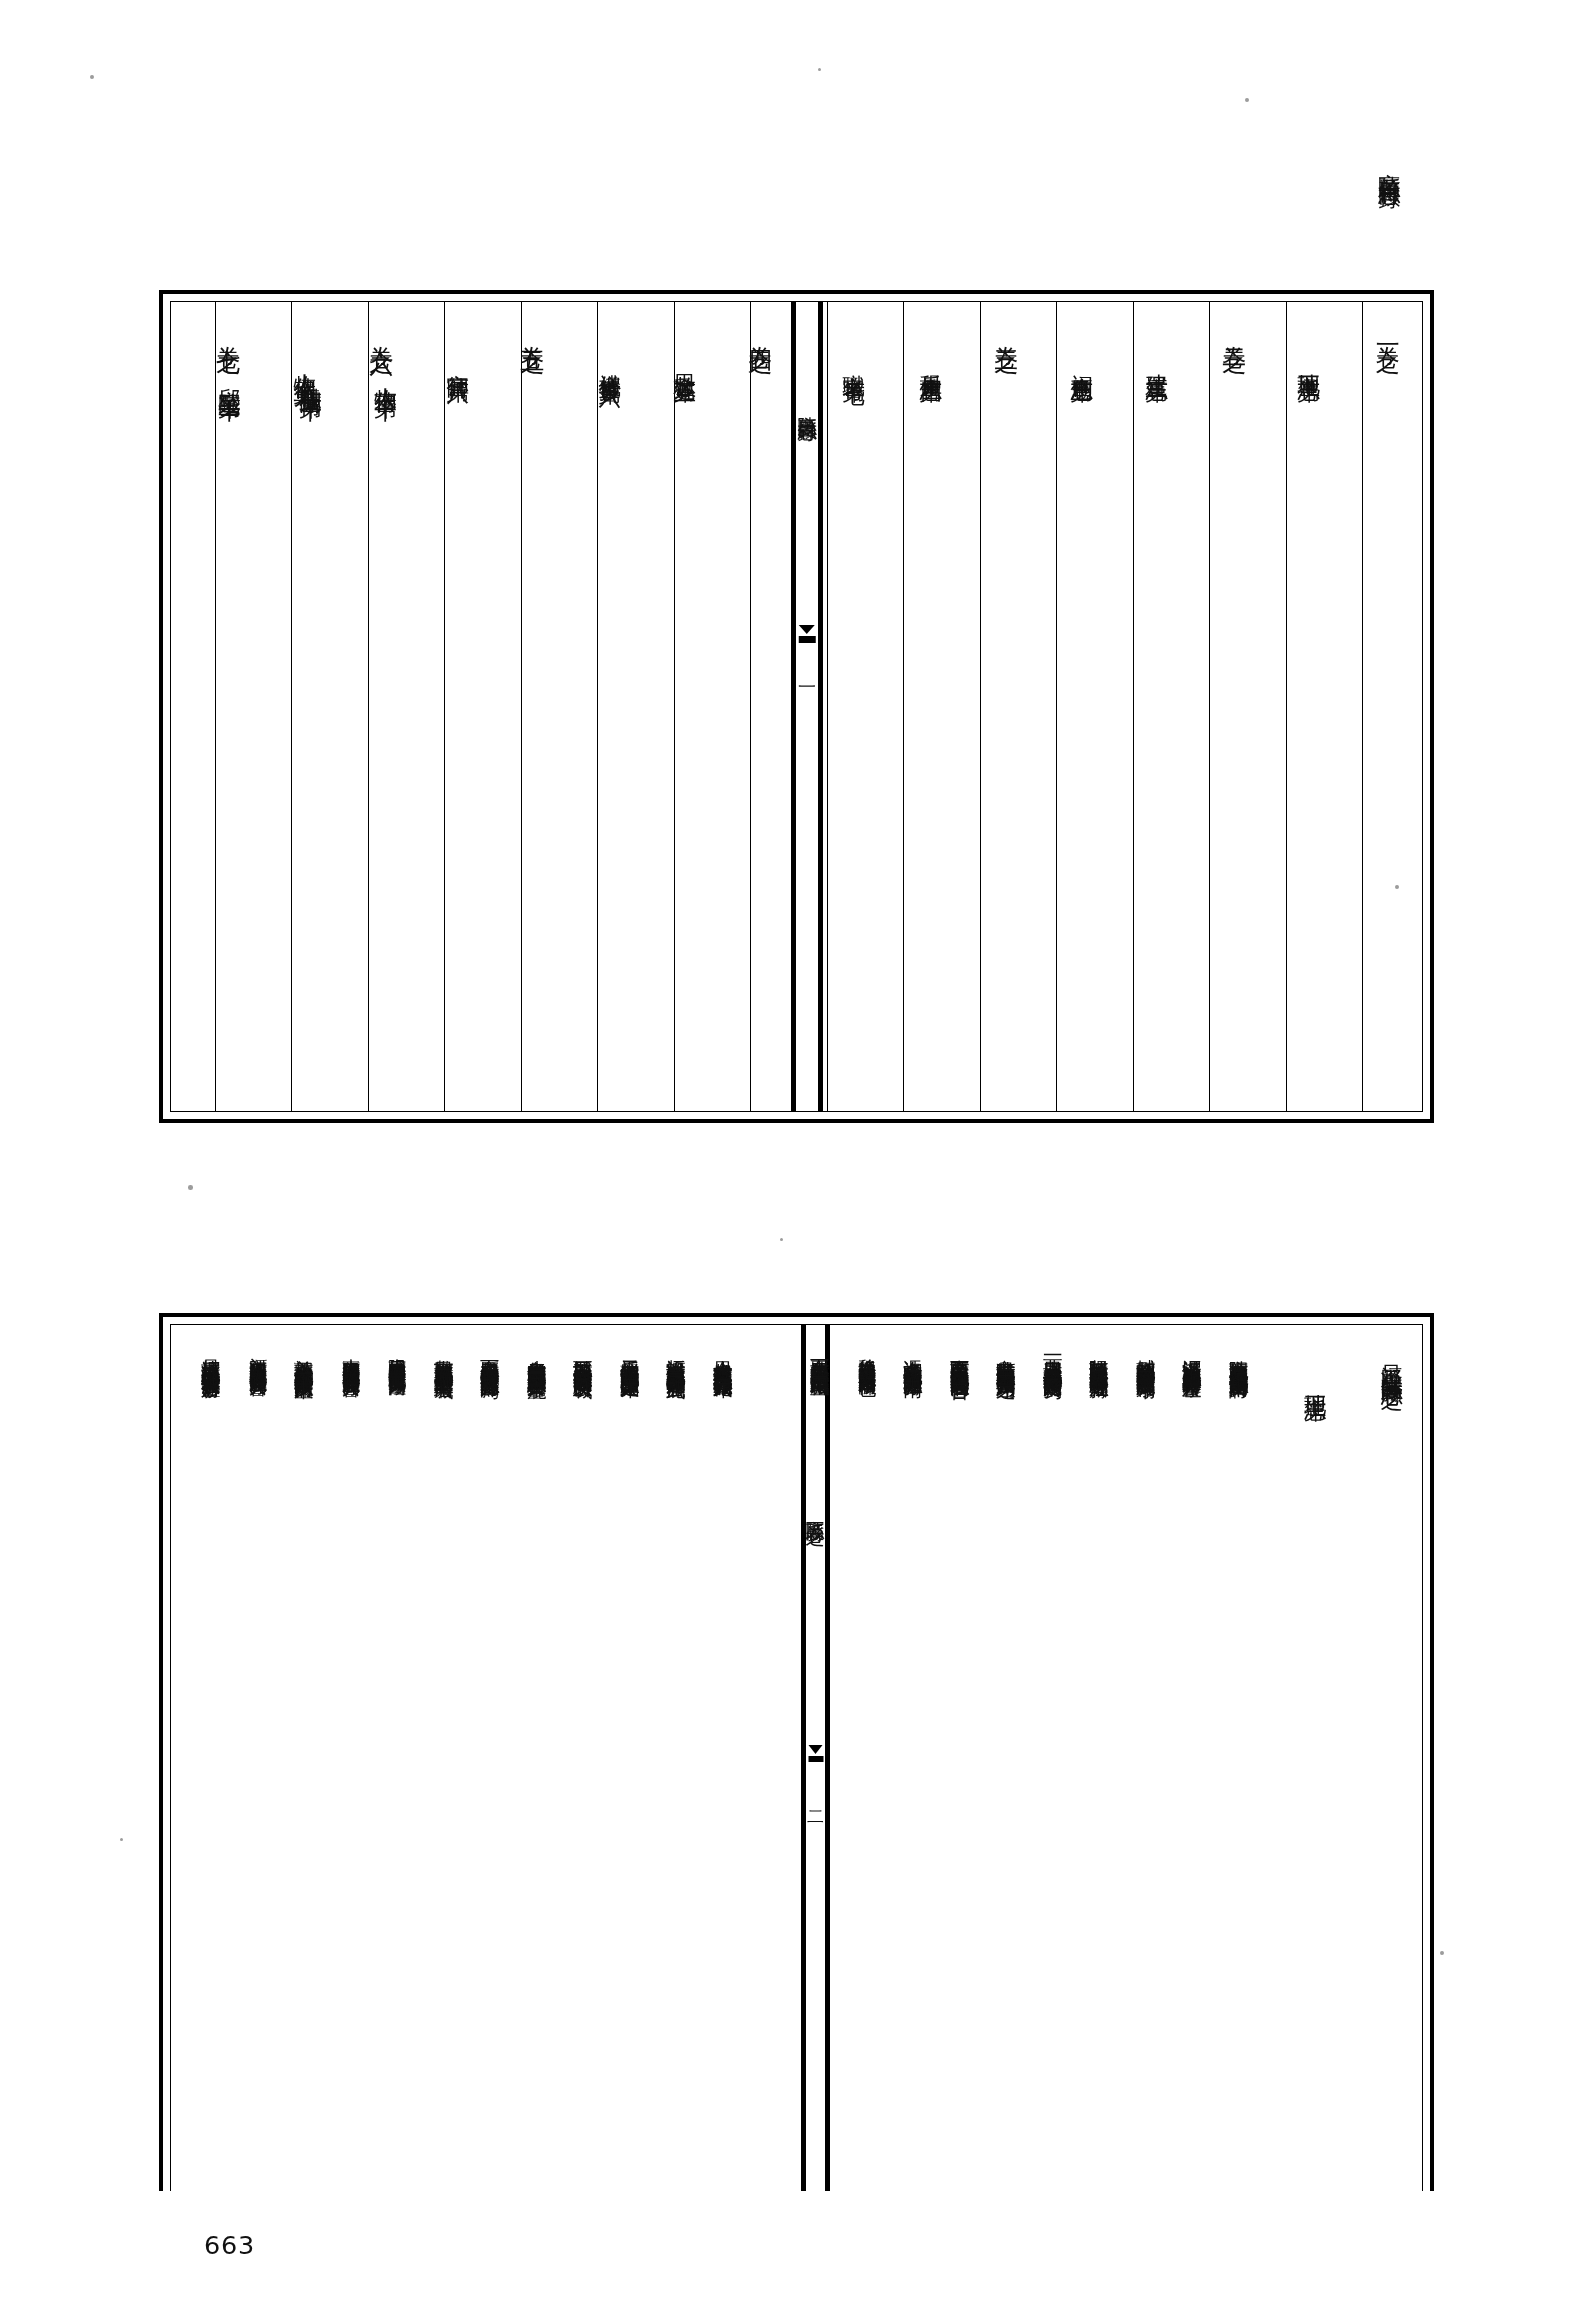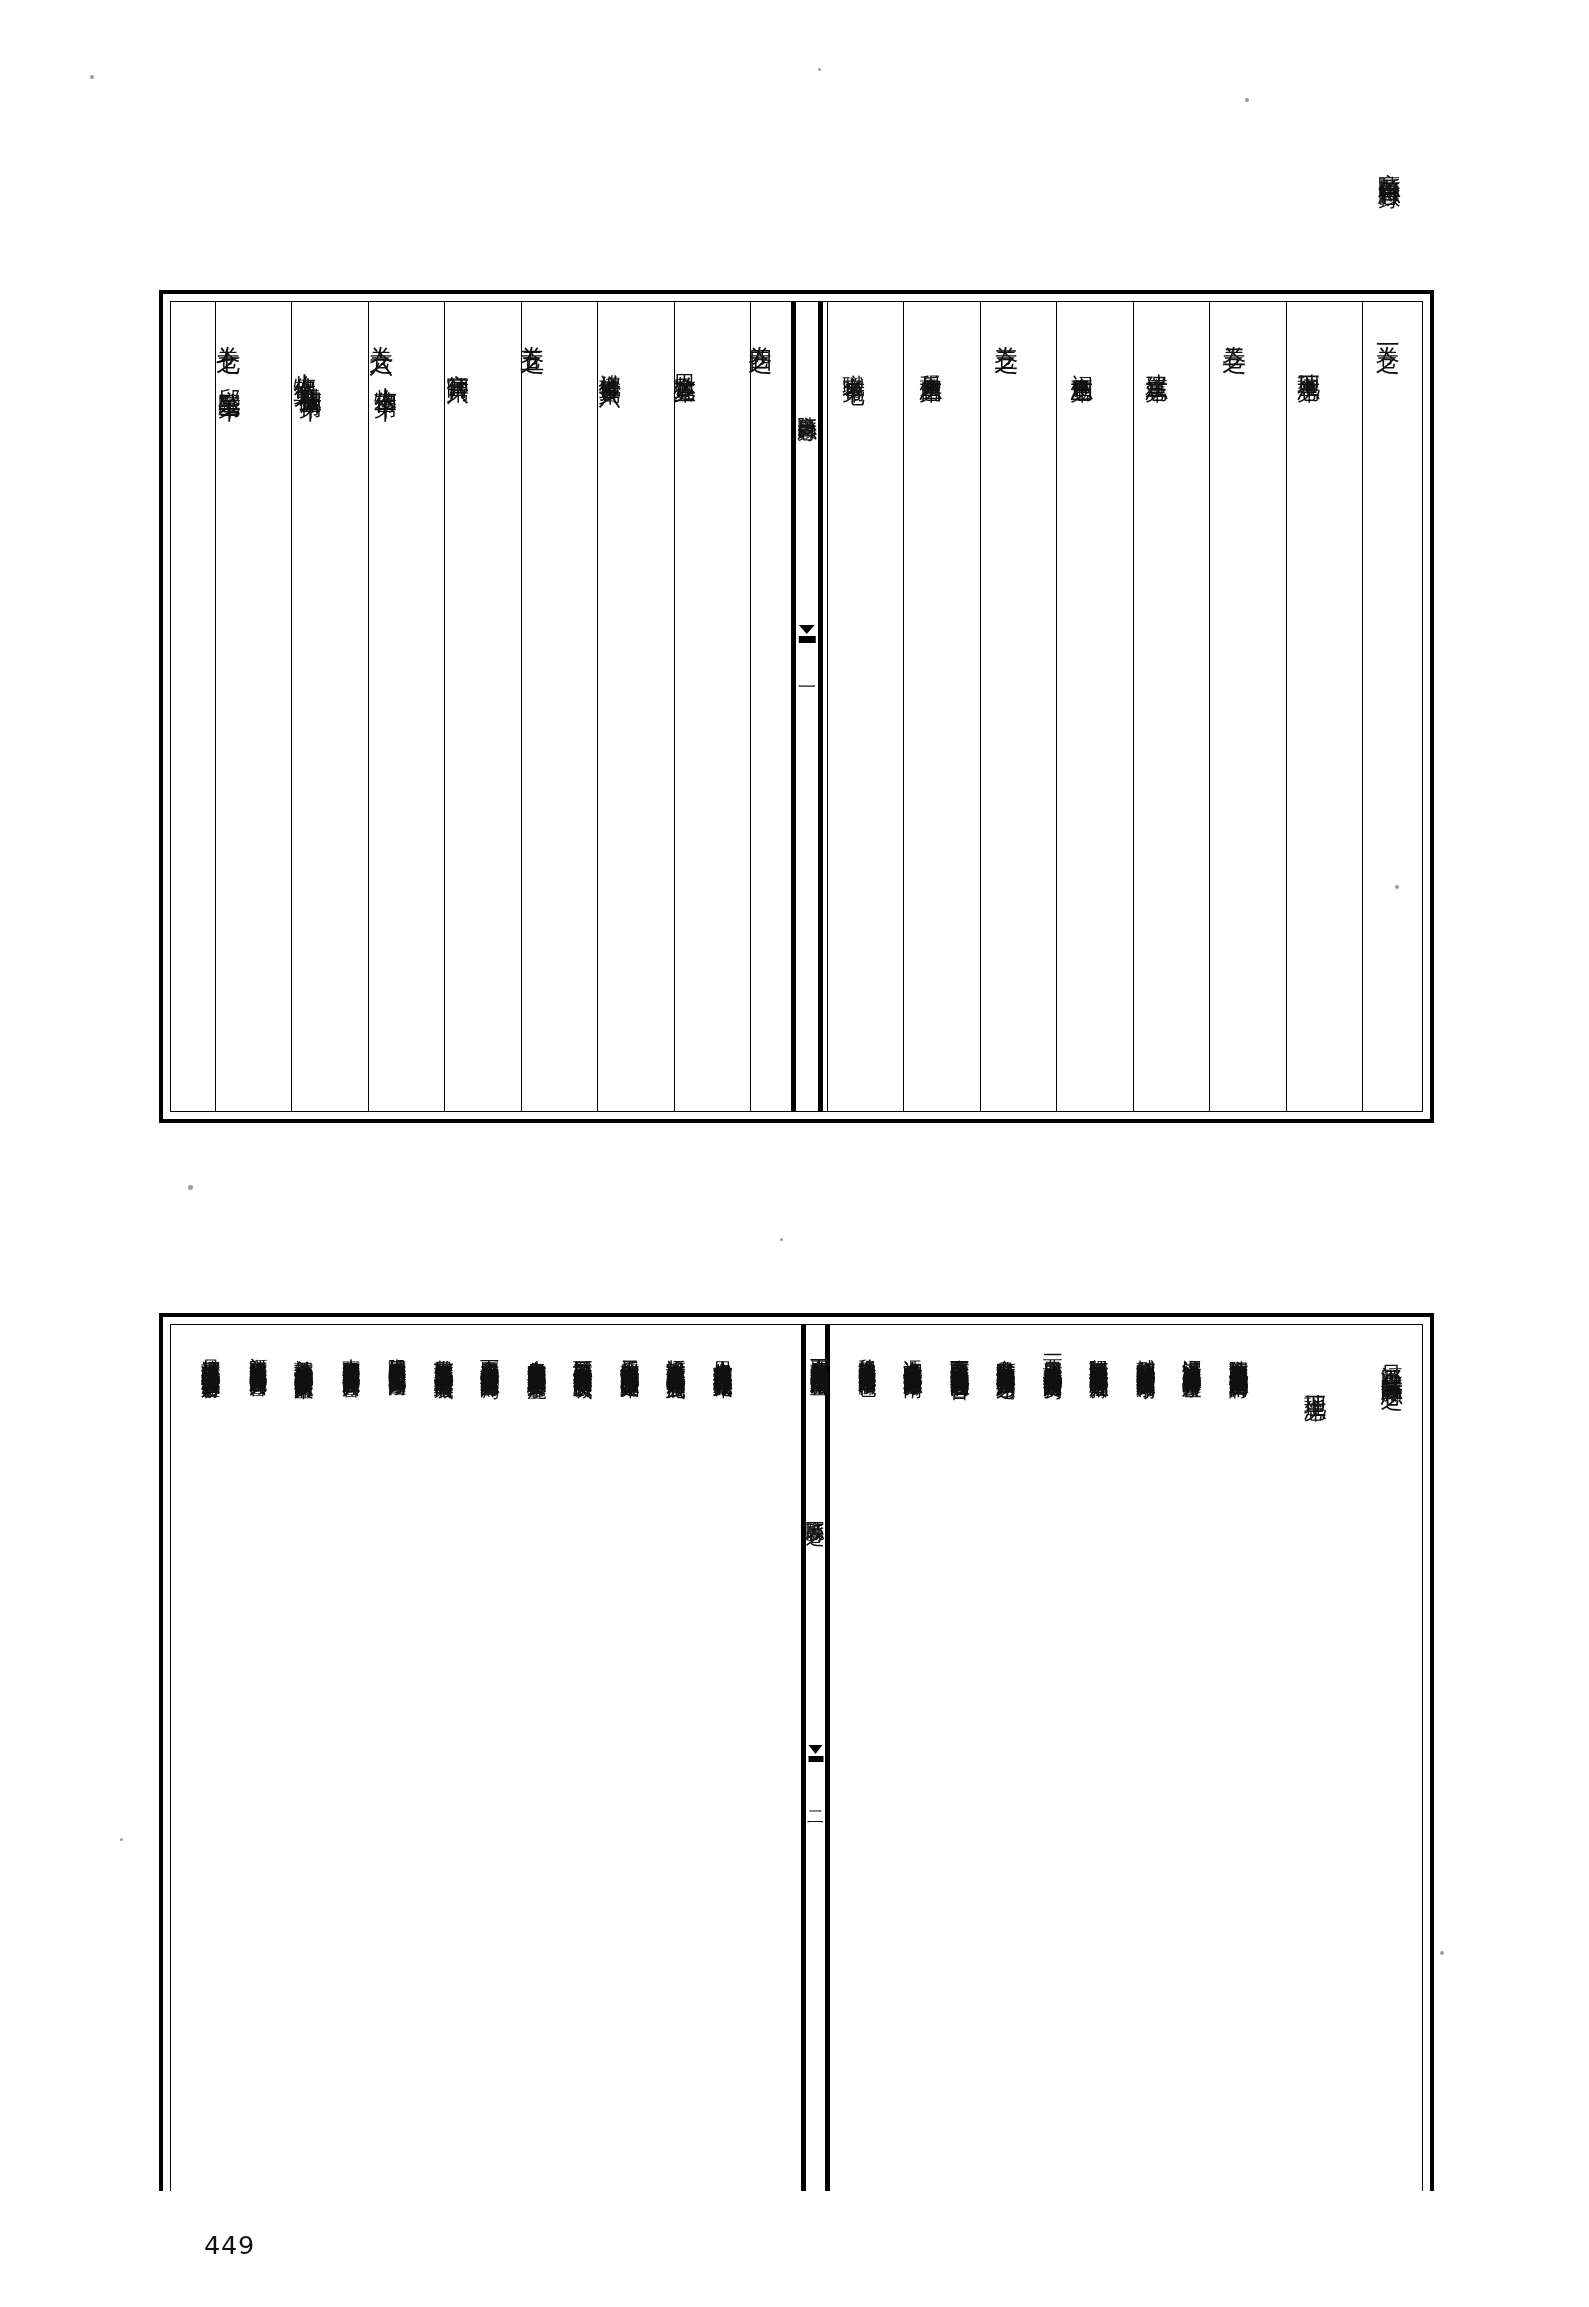--- a/index.html
+++ b/index.html
@@ -314,21 +314,21 @@
     <div class="tcol" style="right:923px;">廢而縣仍隸雍州會昌元年析清平郷於三原以奉莊陵縣乃降爲</div>
     <div class="tcol" style="right:969px;">南數里於鄜潼而縣於是禍小廣二十八里衰三十五里其南省城</div>
     <div class="tcol" style="right:1016px; font-size:18px;">南咸陽周禮雍州櫟陽又東渭南東北蒲城北富平西四三原西涇陽西</div>
     <div class="tcol" style="right:1062px; font-size:18px;">東南鄜潼東櫟陽又東渭地廣雅曰北斗樞爲雍州而高陵亦與其會</div>
     <div class="tcol" style="right:1109px;">鶉首於辰在未史記魏地紫觸蔘之分野其界至高陵以東盡河東</div>
     <div class="tcol" style="right:1155px; font-size:18px;">河內陳蕃潁川河南諸地廣雅曰北斗樞爲雍州而高陵亦與其會</div>
     <div class="tcol" style="right:1202px;">是故涇渭屬流於前山原逼峙於後清谷在左洪波在右蓋古形勝</div>
   </div>
 </div>
 
-<div id="page-number">449</div>
+<div id="page-number">663</div>
 
 <div class="speck" style="left:90px; top:75px; width:3.8px; height:3.8px;"></div>
 <div class="speck" style="left:818px; top:68px; width:3px; height:3px;"></div>
 <div class="speck" style="left:1245px; top:98px; width:3.8px; height:3.8px;"></div>
 <div class="speck" style="left:188px; top:1185px; width:4.5px; height:4.5px;"></div>
 <div class="speck" style="left:1395px; top:885px; width:3.8px; height:3.8px;"></div>
 <div class="speck" style="left:1440px; top:1951px; width:3.8px; height:3.8px;"></div>
 <div class="speck" style="left:120px; top:1838px; width:3px; height:3px;"></div>
 <div class="speck" style="left:780px; top:1238px; width:3px; height:3px;"></div>
 

